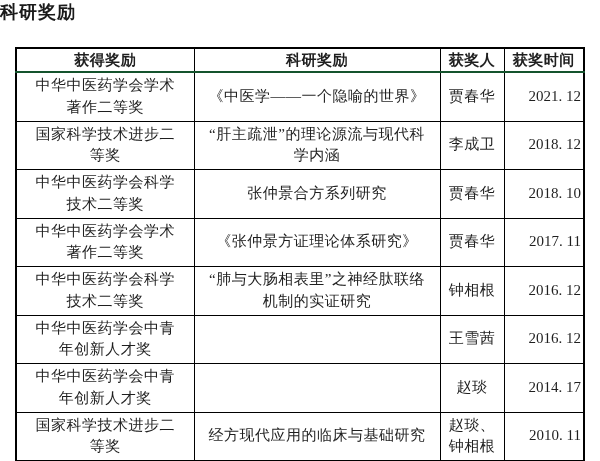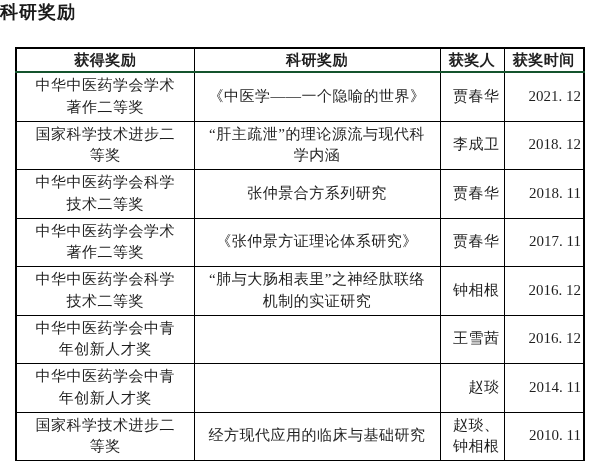--- a/index.html
+++ b/index.html
@@ -44,21 +44,21 @@
   }
   thead th {
     height: 24px;
     font-weight: bold;
     border-bottom: 2px solid #14532d;
     line-height: 1.1;
   }
   tbody td { height: 45px; }
   td.award     { padding: 2px 15px; }
   td.project   { padding: 2px 10px; }
-  td.recipient { padding: 2px 4px; text-align: right; }
+  td.recipient { padding: 2px 4px; }
   td.date      { padding: 2px 2px; letter-spacing: 0; text-align: right; }
 </style>
 </head>
 <body>
 
 <div class="page">
 
   <div class="page-title">科研奖励</div>
 
   <table class="awards">
@@ -86,21 +86,21 @@
       <tr>
         <td class="award">国家科学技术进步二等奖</td>
         <td class="project">“肝主疏泄”的理论源流与现代科学内涵</td>
         <td class="recipient">李成卫</td>
         <td class="date">2018. 12</td>
       </tr>
       <tr>
         <td class="award">中华中医药学会科学技术二等奖</td>
         <td class="project">张仲景合方系列研究</td>
         <td class="recipient">贾春华</td>
-        <td class="date">2018. 11</td>
+        <td class="date">2018. 10</td>
       </tr>
       <tr>
         <td class="award">中华中医药学会学术著作二等奖</td>
         <td class="project">《张仲景方证理论体系研究》</td>
         <td class="recipient">贾春华</td>
         <td class="date">2017. 11</td>
       </tr>
       <tr>
         <td class="award">中华中医药学会科学技术二等奖</td>
         <td class="project">“肺与大肠相表里”之神经肽联络机制的实证研究</td>
@@ -110,21 +110,21 @@
       <tr>
         <td class="award">中华中医药学会中青年创新人才奖</td>
         <td class="project"></td>
         <td class="recipient">王雪茜</td>
         <td class="date">2016. 12</td>
       </tr>
       <tr>
         <td class="award">中华中医药学会中青年创新人才奖</td>
         <td class="project"></td>
         <td class="recipient">赵琰</td>
-        <td class="date">2014. 11</td>
+        <td class="date">2014. 17</td>
       </tr>
       <tr>
         <td class="award">国家科学技术进步二等奖</td>
         <td class="project">经方现代应用的临床与基础研究</td>
         <td class="recipient">赵琰、钟相根</td>
         <td class="date">2010. 11</td>
       </tr>
     </tbody>
   </table>
 

